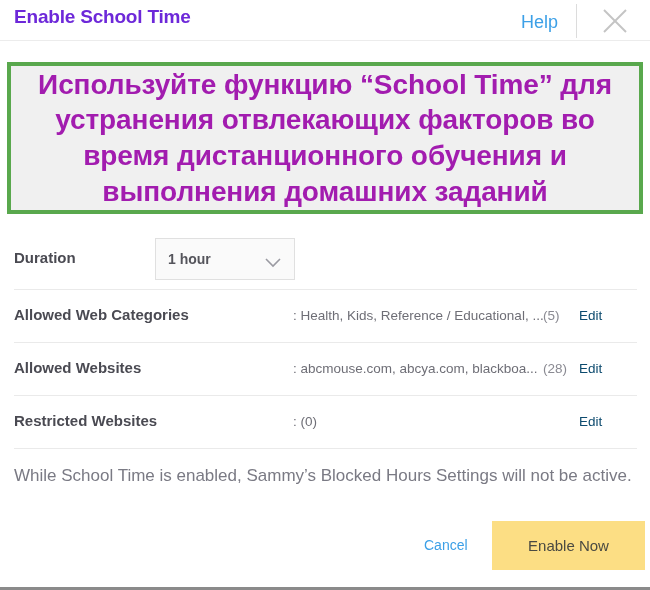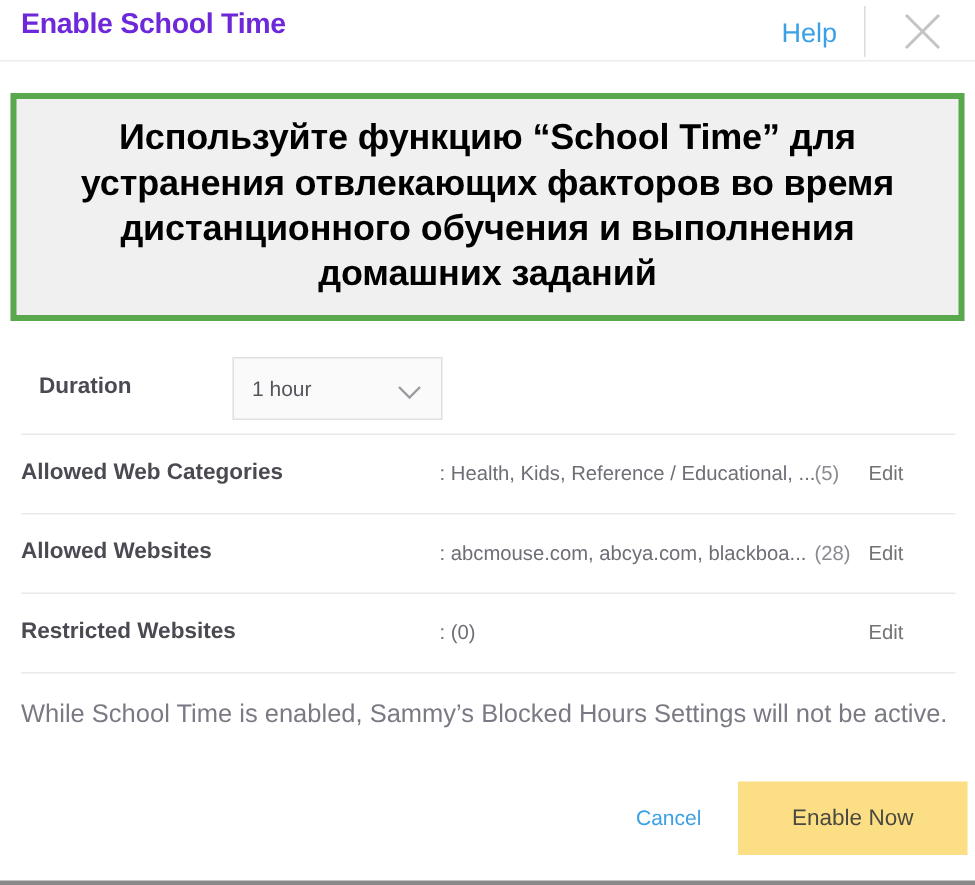--- a/index.html
+++ b/index.html
@@ -77,55 +77,56 @@
     width: 636px;
     height: 152px;
     box-sizing: border-box;
     background: #f0f0f0;
     border: 4px solid #59a84d;
     display: flex;
     align-items: center;
     justify-content: center;
   }
   .banner-text {
-    font-size: 24px;
+    font-size: 28px;
     font-weight: bold;
     line-height: 1.27;
-    color: #000000;
+    color: #a21caf;
     text-align: center;
     padding: 0 7px;
     letter-spacing: -0.1px;
   }
 
   
   .duration-row {
     position: absolute;
     left: 0;
     top: 238px;
     width: 650px;
     height: 46px;
   }
   .duration-label {
     position: absolute;
-    left: 26px;
+    left: 14px;
     top: 11px;
     font-size: 15px;
     font-weight: bold;
     color: #4a4a52;
   }
   .select-box {
     position: absolute;
     left: 155px;
     top: 0;
     width: 140px;
     height: 42px;
     box-sizing: border-box;
     background: #fafafa;
     border: 1px solid #e0e0e0;
     cursor: pointer;
+    font-weight: bold;
   }
   .select-value {
     position: absolute;
     left: 12px;
     top: 12px;
     font-size: 14px;
     color: #55555c;
   }
   .chevron {
     position: absolute;
@@ -170,21 +171,21 @@
     top: 17px;
     font-size: 13.5px;
     color: #8a8a92;
     white-space: nowrap;
   }
   .row-edit {
     position: absolute;
     left: 579px;
     top: 17px;
     font-size: 13.5px;
-    color: #737373;
+    color: #0c4a6e;
     text-decoration: none;
     cursor: pointer;
   }
 
   
   .note {
     position: absolute;
     left: 14px;
     top: 466px;
     font-size: 17px;

